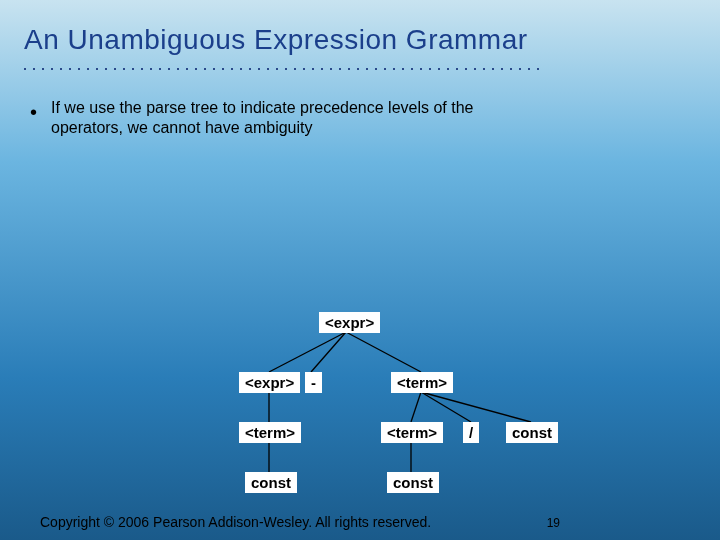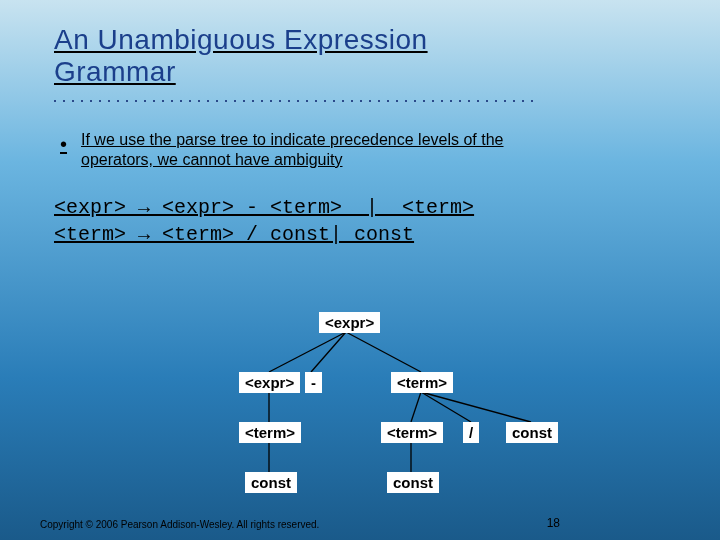--- a/index.html
+++ b/index.html
@@ -5,23 +5,22 @@
   * { margin: 0; padding: 0; box-sizing: border-box; }
   html, body { width: 720px; height: 540px; overflow: hidden; }
   body {
     font-family: "Lucida Sans", "Lucida Sans Unicode", "Trebuchet MS", sans-serif;
     background: linear-gradient(to bottom, #c8e3f0 0%, #6bb5e0 30%, #2a7db8 70%, #1a5a8a 100%);
     position: relative;
   }
   .slide {
     width: 580px;
     height: 540px;
-    padding: 24px 40px 0 54px;
+    padding: 24px 40px 0 24px;
     position: relative;
-    text-decoration: underline;
   }
   .title {
     color: #1b3f8b;
     font-size: 28px;
     font-weight: 400;
     margin-bottom: 12px;
     letter-spacing: 0.5px;
   }
   .rule {
     height: 2px;
@@ -67,21 +66,21 @@
     font-size: 15px;
     font-weight: 700;
     color: #000;
     white-space: nowrap;
   }
   .edges { position: absolute; left: 0; top: 0; width: 720px; height: 200px; }
   .footer {
     position: absolute;
     left: 40px;
     bottom: 10px;
-    font-size: 10px;
+    font-size: 14px;
     font-family: Arial, sans-serif;
     color: #000;
   }
   .pagenum {
     position: absolute;
     right: 20px;
     bottom: 10px;
     font-size: 12px;
     font-family: Arial, sans-serif;
     color: #000;
@@ -93,22 +92,20 @@
 <div class="slide">
 
   <div class="title">An Unambiguous Expression Grammar</div>
   <div class="rule"></div>
 
   <div class="bullet-row">
     <div class="bullet-dot">•</div>
     <div class="bullet-text">If we use the parse tree to indicate precedence levels of the operators, we cannot have ambiguity</div>
   </div>
 
-  <div class="grammar"><span>&lt;expr&gt; → &lt;expr&gt; - &lt;term&gt;  |  &lt;term&gt;</span>
-<span>&lt;term&gt; → &lt;term&gt; / const| const</span></div>
 
   <div class="tree">
     <svg class="edges" viewBox="0 0 720 200">
       <g stroke="#000" stroke-width="1.3" fill="none">
         <line x1="335" y1="22" x2="258" y2="62"></line>
         <line x1="335" y1="22" x2="300" y2="62"></line>
         <line x1="335" y1="22" x2="410" y2="62"></line>
         <line x1="258" y1="82" x2="258" y2="112"></line>
         <line x1="258" y1="132" x2="258" y2="162"></line>
         <line x1="410" y1="82" x2="400" y2="112"></line>
@@ -127,14 +124,14 @@
     <div class="node" style="left:228px; top:112px;">&lt;term&gt;</div>
     <div class="node" style="left:370px; top:112px;">&lt;term&gt;</div>
     <div class="node" style="left:452px; top:112px;">/</div>
     <div class="node" style="left:495px; top:112px;">const</div>
 
     <div class="node" style="left:234px; top:162px;">const</div>
     <div class="node" style="left:376px; top:162px;">const</div>
   </div>
 
   <div class="footer">Copyright © 2006 Pearson Addison-Wesley. All rights reserved.</div>
-  <div class="pagenum">18</div>
+  <div class="pagenum">19</div>
 </div>
 
 </body></html>

